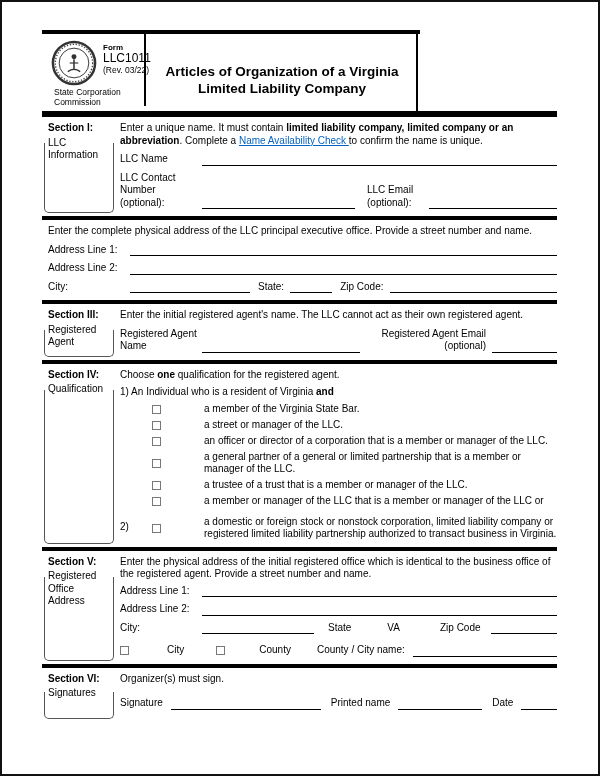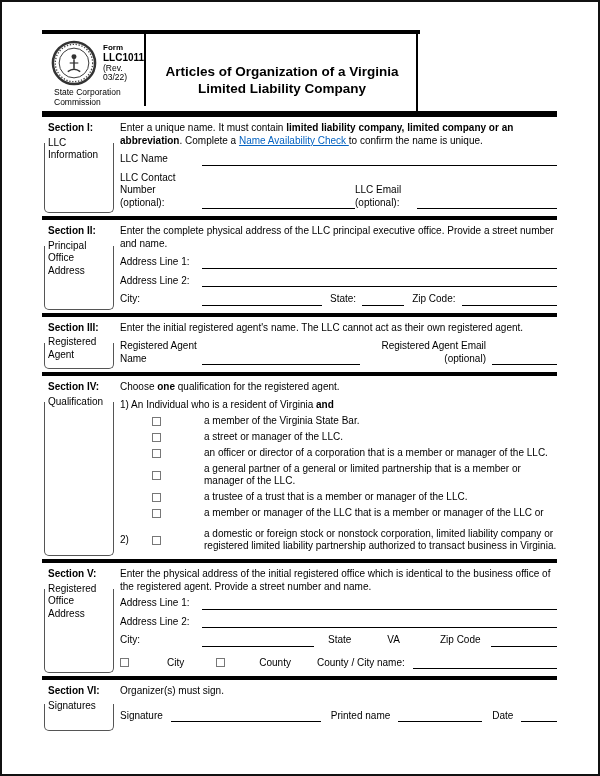--- a/index.html
+++ b/index.html
@@ -12,21 +12,21 @@
   .inner { margin:28px 41px 0 40px; width:515px; }
 
   
   .header { position:relative; height:83px; border-bottom:2px solid #000; }
   .topbar { position:absolute; top:0; left:0; width:378px; height:4px; background:#000; }
   .logo-block { position:absolute; left:0; top:4px; bottom:5px; width:104px; border-right:2px solid #000; }
   .logo-row { display:flex; padding:6px 0 0 9px; }
   .seal { width:46px; height:46px; flex:none; }
   .form-id { margin-left:6px; padding-top:3px; line-height:1.15; }
   .form-word { font-size:8px; font-weight:bold; }
-  .form-num { font-size:10px; font-weight:bold; }
+  .form-num { font-size:12px; font-weight:normal; }
   .form-rev { font-size:8.5px; }
   .agency { font-size:8.5px; line-height:1.2; padding-left:12px; margin-top:1px; }
   .title-block { position:absolute; left:106px; top:0; bottom:0; width:270px; border-right:2px solid #000;
     display:flex; flex-direction:column; justify-content:flex-end; align-items:center;
     padding-bottom:13px; font-size:13.5px; font-weight:bold; text-align:center; line-height:1.3; }
 
   
   .section { border-top:4px solid #000; display:flex; }
   .section:first-of-type { margin-top:15px; }
   .sec-label { width:72px; flex:none; position:relative; padding:5px 0 0 6px; line-height:1.25; }
@@ -38,21 +38,21 @@
   .sec-content { flex:1 1 auto; padding:5px 0 7px 6px; line-height:1.25; min-width:0; }
   b { font-weight:bold; }
   a.flink { color:#0563C1; text-decoration:underline; cursor:pointer; }
 
   .frow { display:flex; align-items:flex-end; margin-top:6px; }
   .u { border-bottom:1px solid #000; height:12px; flex:none; }
   .fill { flex:1 1 auto; }
   .lab { flex:none; }
   .w82 { width:82px; }
   .ml6{margin-left:6px;} .ml8{margin-left:8px;} .ml10{margin-left:10px;}
-  .ml12{margin-left:0;} .ml14{margin-left:14px;}
+  .ml12{margin-left:12px;} .ml14{margin-left:14px;}
   .ml26{margin-left:26px;} .ml32{margin-left:32px;}
   .ml34{margin-left:34px;} .ml36{margin-left:36px;} .ml38{margin-left:38px;} .ml40{margin-left:40px;}
 
   .cb { display:inline-block; width:9px; height:9px; border:1px solid #777; background:#fff; flex:none; }
   .opt { display:flex; align-items:center; margin-top:4px; }
   .opt-num { width:32px; flex:none; }
   .opt .cb { margin-top:1px; }
   .opt-text { margin-left:43px; flex:1 1 auto; line-height:1.2; }
   .email-lab { text-align:right; line-height:1.25; }
   .instr { line-height:1.25; }
@@ -107,25 +107,20 @@
         <div class="frow">
           <span class="lab w82">LLC Contact Number (optional):</span>
           <span class="u" style="width:153px"></span>
           <span class="lab ml12" style="width:62px">LLC Email (optional):</span>
           <span class="u fill"></span>
         </div>
       </div>
     </div>
 
     <div class="section">
-      <div class="sec-label">
-        <div class="sec-head">Section II:</div>
-        <div class="sec-sub">Principal Office Address</div>
-        <div class="label-box"></div>
-      </div>
       <div class="sec-content">
         <div class="instr">Enter the complete physical address of the LLC principal executive office. Provide a street number and name.</div>
         <div class="frow">
           <span class="lab w82">Address Line 1:</span>
           <span class="u fill"></span>
         </div>
         <div class="frow">
           <span class="lab w82">Address Line 2:</span>
           <span class="u fill"></span>
         </div>

